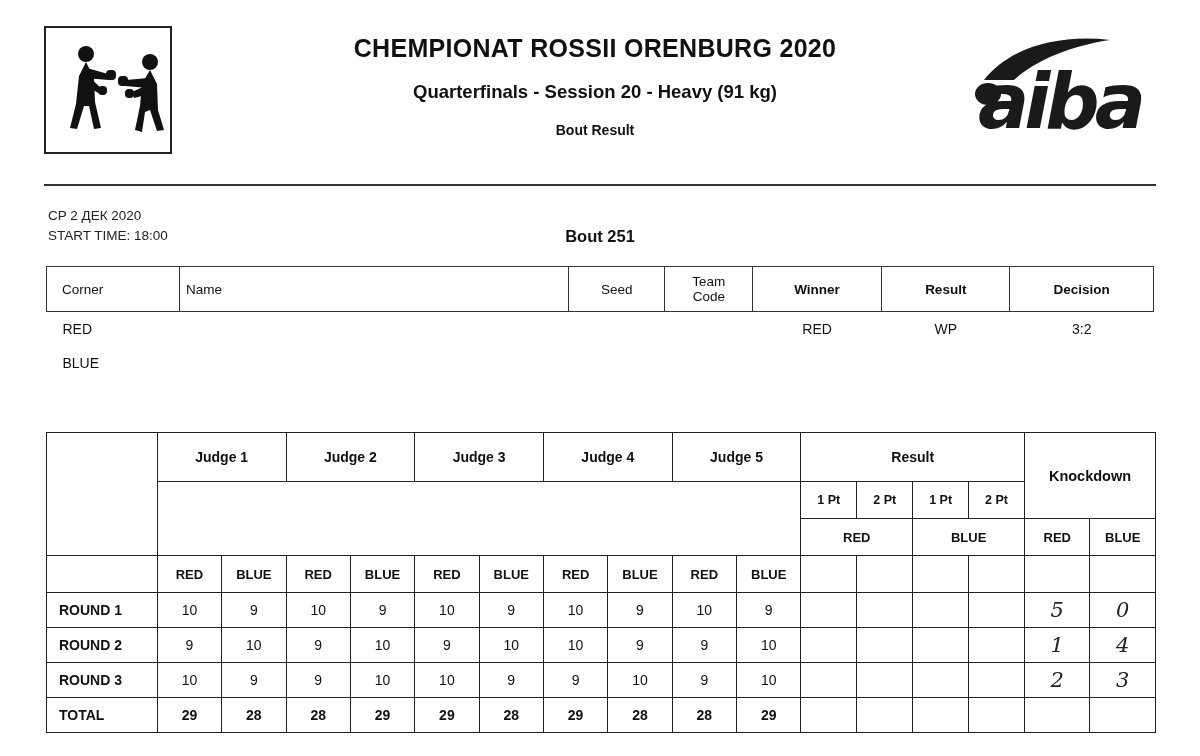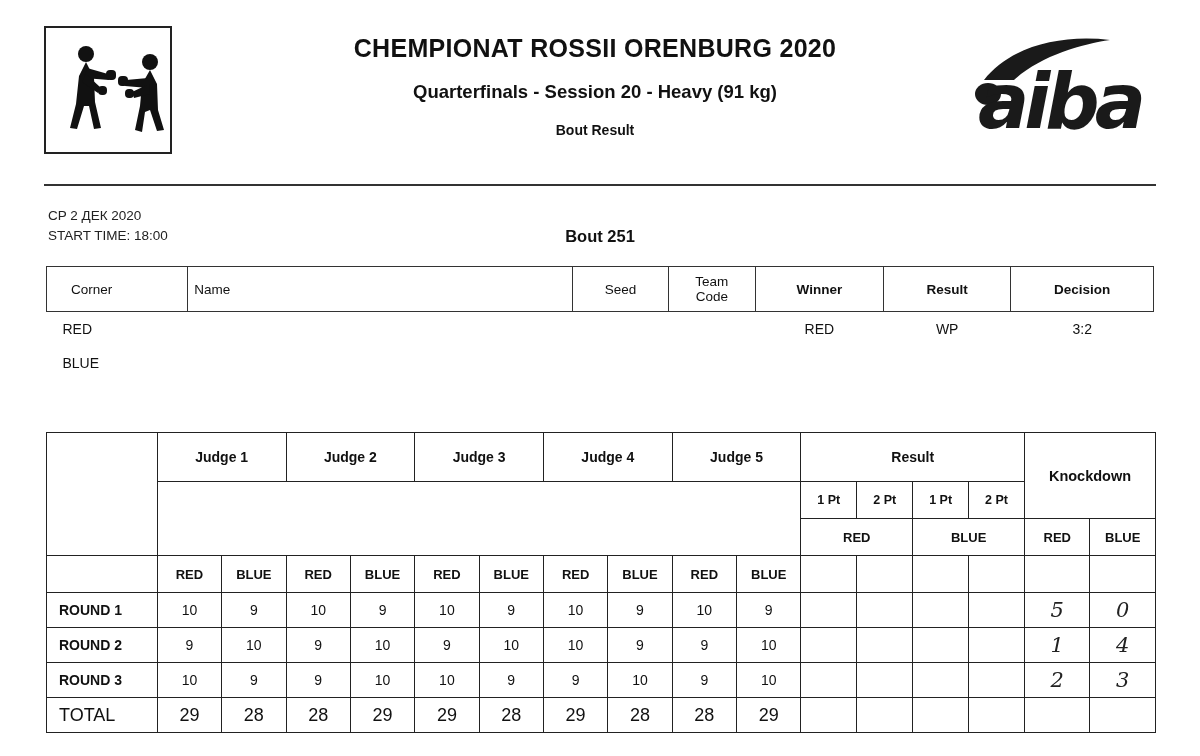--- a/index.html
+++ b/index.html
@@ -134,21 +134,21 @@
     border: 1.5px solid #333;
     padding: 7px 6px;
     font-weight: bold;
     font-size: 13.5px;
     background: #fff;
     height: 30px;
     vertical-align: middle;
   }
   table.corner thead th.left {
     text-align: left;
-    padding-left: 24px;
+    padding-left: 15px;
     font-weight: normal;
   }
   table.corner thead th.nameh {
     text-align: left;
     font-weight: normal;
   }
   table.corner thead th.small {
     font-weight: normal;
   }
   table.corner tbody td {
@@ -220,22 +220,22 @@
     height: 32px;
   }
   table.score td.blank { }
   table.score td.hand {
     font-family: "DejaVu Serif", serif;
     font-style: italic;
     font-size: 21px;
     color: #222;
   }
   table.score tr.total td {
-    font-weight: normal;
-    font-size: 18px;
+    font-weight: bold;
+    font-size: 14px;
     height: 32px;
   }
   .corner-empty { border: 1.6px solid #222; }
 </style>
 </head>
 <body>
 
 <div class="page">
 
   <div class="header">

